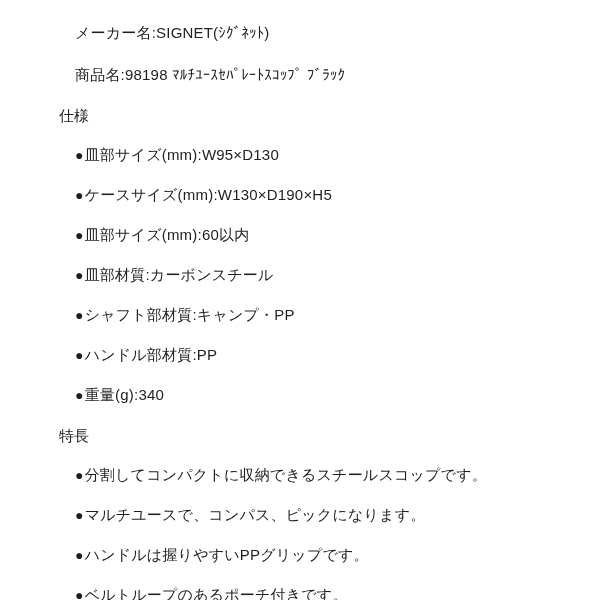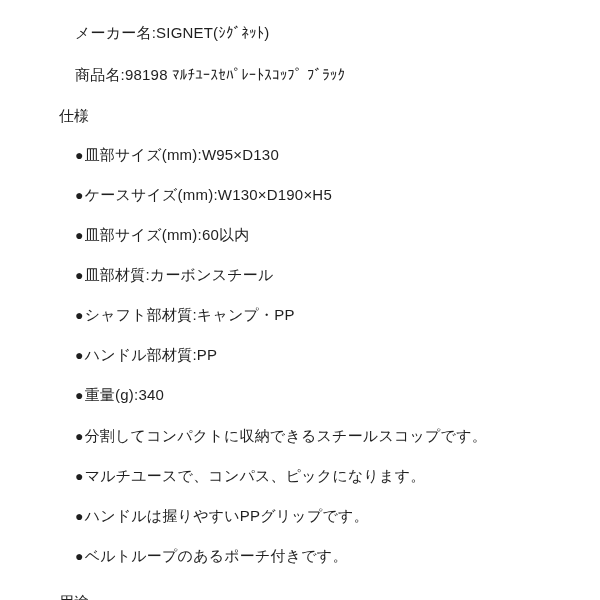--- a/index.html
+++ b/index.html
@@ -57,20 +57,21 @@
     <p class="line"><span class="bullet">●</span><span>皿部サイズ(mm)</span><span>:</span><span>W95×D130</span></p>
     <p class="line"><span class="bullet">●</span><span>ケースサイズ(mm)</span><span>:</span><span>W130×D190×H5</span></p>
     <p class="line"><span class="bullet">●</span><span>皿部サイズ(mm)</span><span>:</span><span>60以内</span></p>
     <p class="line"><span class="bullet">●</span><span>皿部材質</span><span>:</span><span>カーボンスチール</span></p>
     <p class="line"><span class="bullet">●</span><span>シャフト部材質</span><span>:</span><span>キャンプ・PP</span></p>
     <p class="line"><span class="bullet">●</span><span>ハンドル部材質</span><span>:</span><span>PP</span></p>
     <p class="line"><span class="bullet">●</span><span>重量(g)</span><span>:</span><span>340</span></p>
   </div>
 
   <div class="section-feature">
+    <p class="heading">特長</p>
     <p class="line"><span class="bullet">●</span><span>分割してコンパクトに収納できるスチールスコップです。</span></p>
     <p class="line"><span class="bullet">●</span><span>マルチユースで、コンパス、ピックになります。</span></p>
     <p class="line"><span class="bullet">●</span><span>ハンドルは握りやすいPPグリップです。</span></p>
     <p class="line"><span class="bullet">●</span><span>ベルトループのあるポーチ付きです。</span></p>
   </div>
 
   <div class="section-usage">
     <p class="heading">用途</p>
     <p class="line"><span class="bullet">●</span><span>アウトドア、キャンプ、ガーデニング、釣り、防災スコップにオススメです。</span></p>
   </div>

